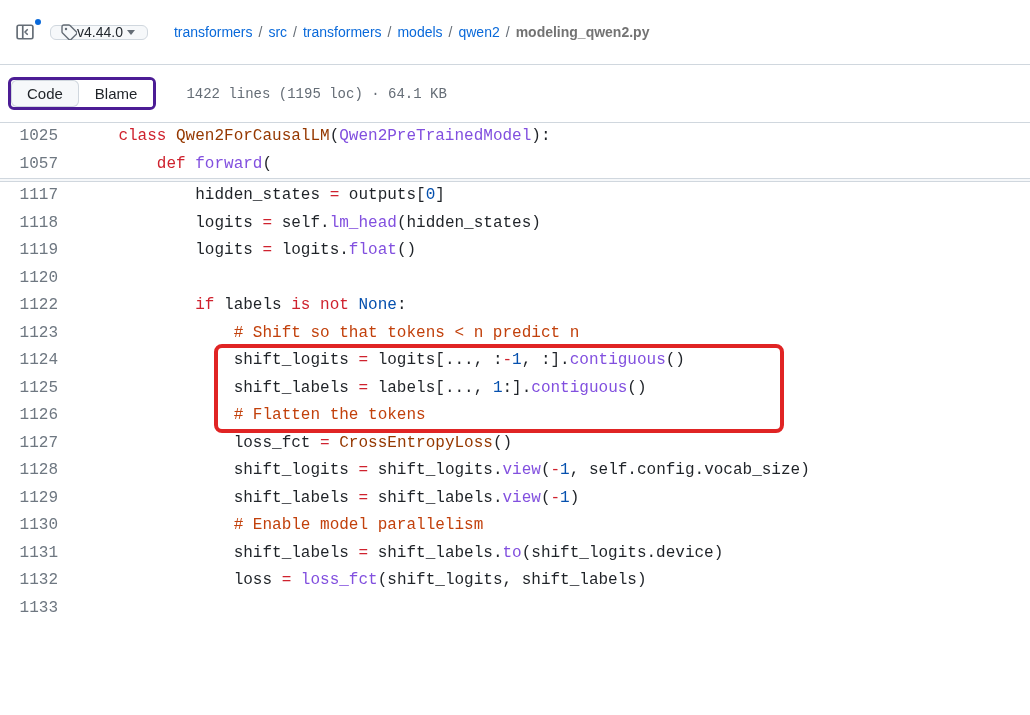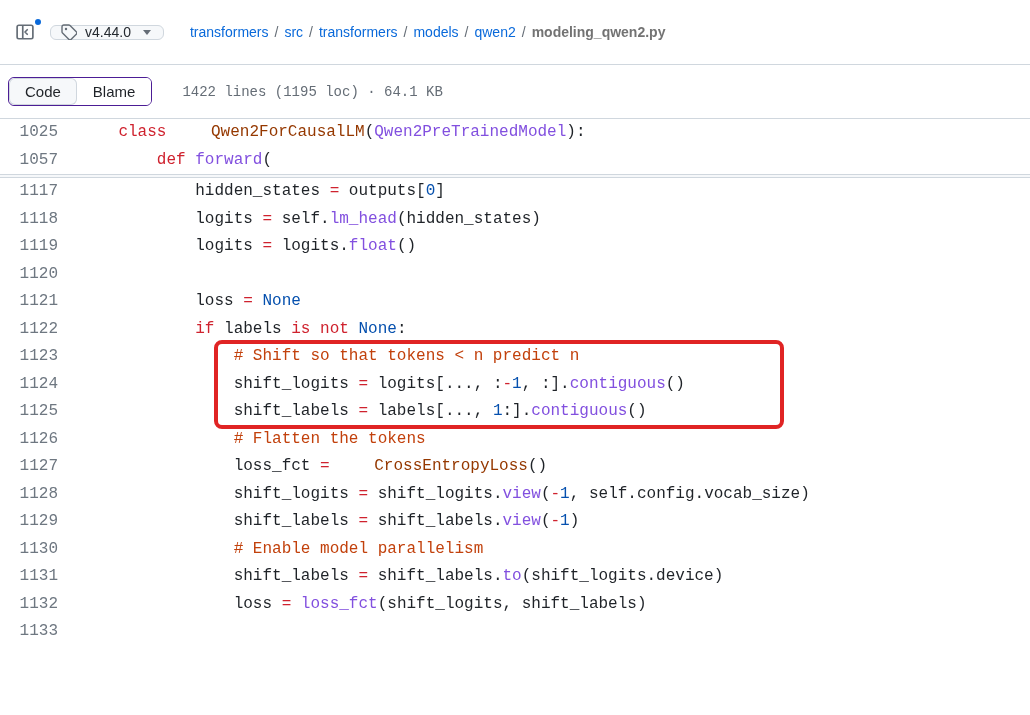--- a/index.html
+++ b/index.html
@@ -36,21 +36,20 @@
     right: -1px;
     width: 10px;
     height: 10px;
     background: #0969da;
     border-radius: 50%;
     border: 2px solid #fff;
   }
   .tag-select {
     display: inline-flex;
     align-items: center;
-    gap: 8px;
     border: 1px solid #d0d7de;
     border-radius: 6px;
     padding: 3px 12px 3px 10px;
     height: 15px;
     background: #f6f8fa;
     color: #24292f;
     font-size: 14px;
   }
   .tag-select svg { display: block; }
   .chev-down {
@@ -73,21 +72,21 @@
   .breadcrumbs .current { color: #737373; font-weight: 600; }
 
   
   .toolbar {
     display: flex;
     align-items: center;
     padding: 12px 0 12px 8px;
   }
   .seg-tabs {
     display: inline-flex;
-    border: 1px solid #4c1d95;
+    border: 3px solid #4c1d95;
     border-radius: 6px;
     overflow: hidden;
   }
   .seg-tab {
     padding: 5px 16px;
     font-size: 15px;
     background: #fff;
     color: #1f2328;
     border: none;
   }
@@ -130,21 +129,21 @@
     height: 4px;
     border-top: 1px solid #d0d7de;
     border-bottom: 1px solid #d0d7de;
     background: #f6f8fa;
   }
 
   
   .kw { color: #cf222e; margin-top: 24px; }           
   .op { color: #cf222e; }           
   .fn { color: #8250df; }           
-  .cls { color: #953800; margin-left: 35px; }          
+  .cls { color: #953800; }          
   .pk { color: #0550ae; }           
   .cm { color: #c2410c; }           
 
   
   .highlight-box {
     position: absolute;
     border: 4px solid #e02424;
     border-radius: 8px;
     pointer-events: none;
   }
@@ -214,24 +213,20 @@
     </div>
     <div class="code-row">
       <div class="ln">1119</div>
       <div class="src">            logits <span class="op">=</span> logits.<span class="fn">float</span>()</div>
     </div>
     <div class="code-row">
       <div class="ln">1120</div>
       <div class="src"></div>
     </div>
     <div class="code-row">
-      <div class="ln">1121</div>
-      <div class="src">            loss <span class="op">=</span> <span class="pk">None</span></div>
-    </div>
-    <div class="code-row">
       <div class="ln">1122</div>
       <div class="src">            <span class="kw">if</span> labels <span class="kw">is</span> <span class="kw">not</span> <span class="pk">None</span>:</div>
     </div>
     <div class="code-row">
       <div class="ln">1123</div>
       <div class="src">                <span class="cm"># Shift so that tokens &lt; n predict n</span></div>
     </div>
     <div class="code-row">
       <div class="ln">1124</div>
       <div class="src">                shift_logits <span class="op">=</span> logits[..., :<span class="op">-</span><span class="pk">1</span>, :].<span class="fn">contiguous</span>()</div>

